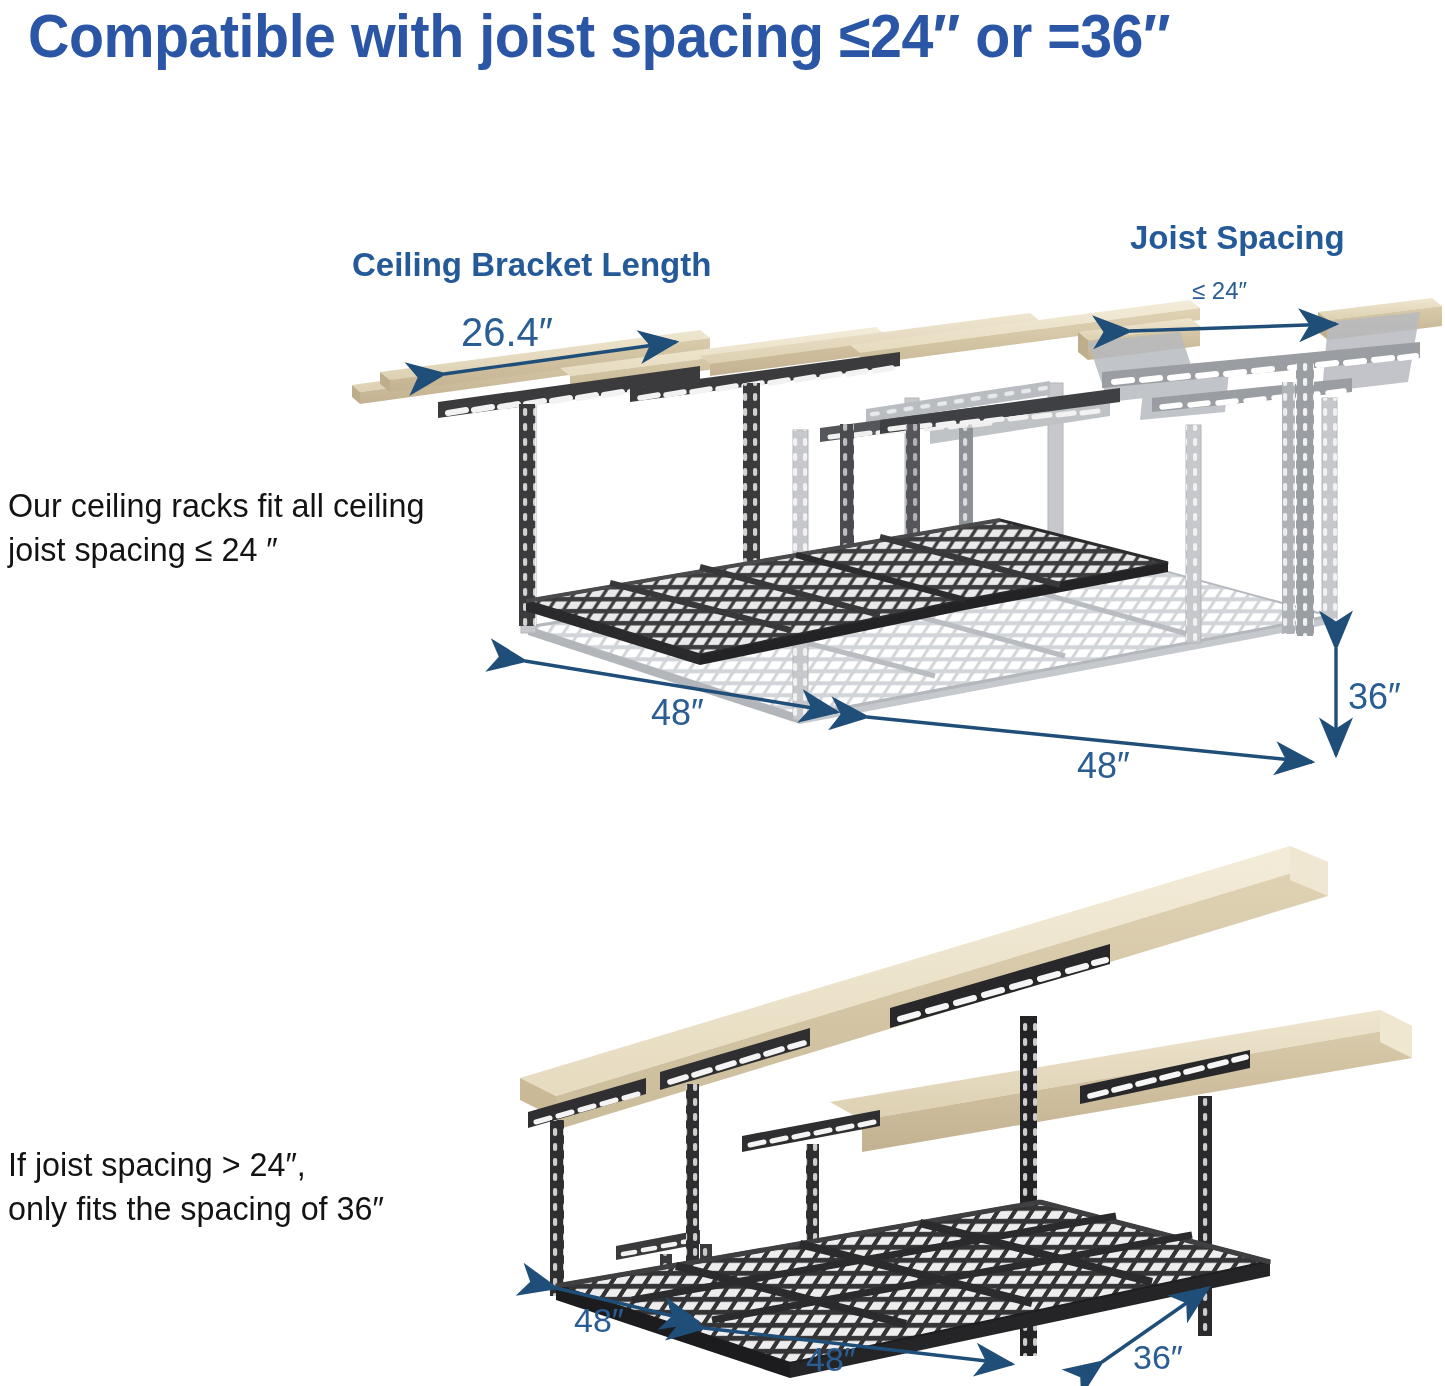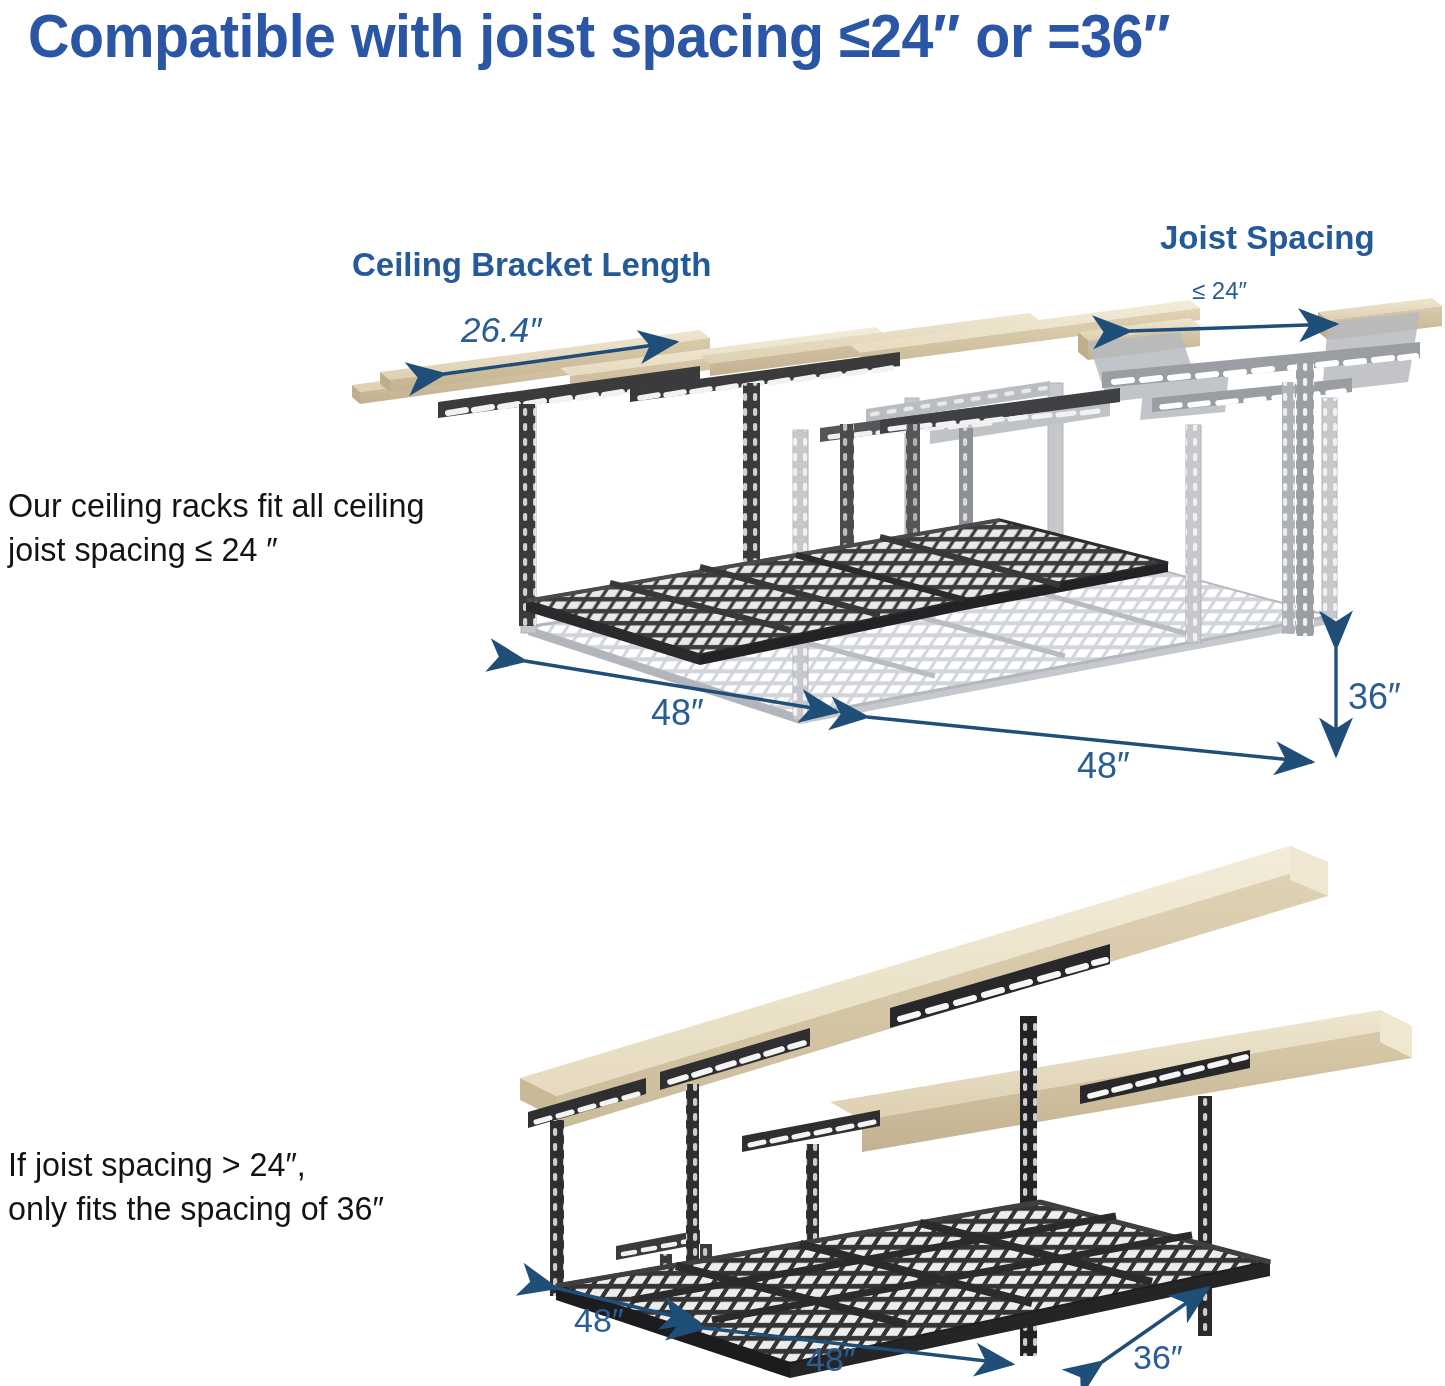--- a/index.html
+++ b/index.html
@@ -21,29 +21,29 @@
     transform:scaleX(0.94); transform-origin:left center;
   }
 
   
   .hdr{
     position:absolute; color:#255a99; font-weight:bold;
     font-family:"Liberation Sans","DejaVu Sans",sans-serif;
     white-space:nowrap;
   }
   #hdr-bracket{ left:312px; top:246px; font-size:33px;margin-left:40px; }
-  #hdr-joist  { left:1130px; top:219px; font-size:33px;margin-left:30px; }
+  #hdr-joist  { left:1130px; top:219px; font-size:33px; }
 
   
   .dim{
     position:absolute; color:#2a5d93; font-weight:normal;
     font-family:"Liberation Sans","DejaVu Sans",sans-serif;
     white-space:nowrap;
   }
-  #dim-264 { left:461px;  top:310px;  font-size:35px;font-style:italic; }
+  #dim-264 { left:461px;  top:310px;  font-size:40px; }
   #dim-24  { left:1192px; top:277px;  font-size:24px; }
   #dim-48a { left:651px;  top:692px;  font-size:36px; }
   #dim-48b { left:1077px; top:745px;  font-size:36px; }
   #dim-36a { left:1348px; top:676px;  font-size:36px; }
   #dim-48c { left:574px;  top:1301px; font-size:34px; }
   #dim-48d { left:806px;  top:1340px; font-size:34px; }
   #dim-36b { left:1133px; top:1338px; font-size:34px; }
 
   
   .body-text{

